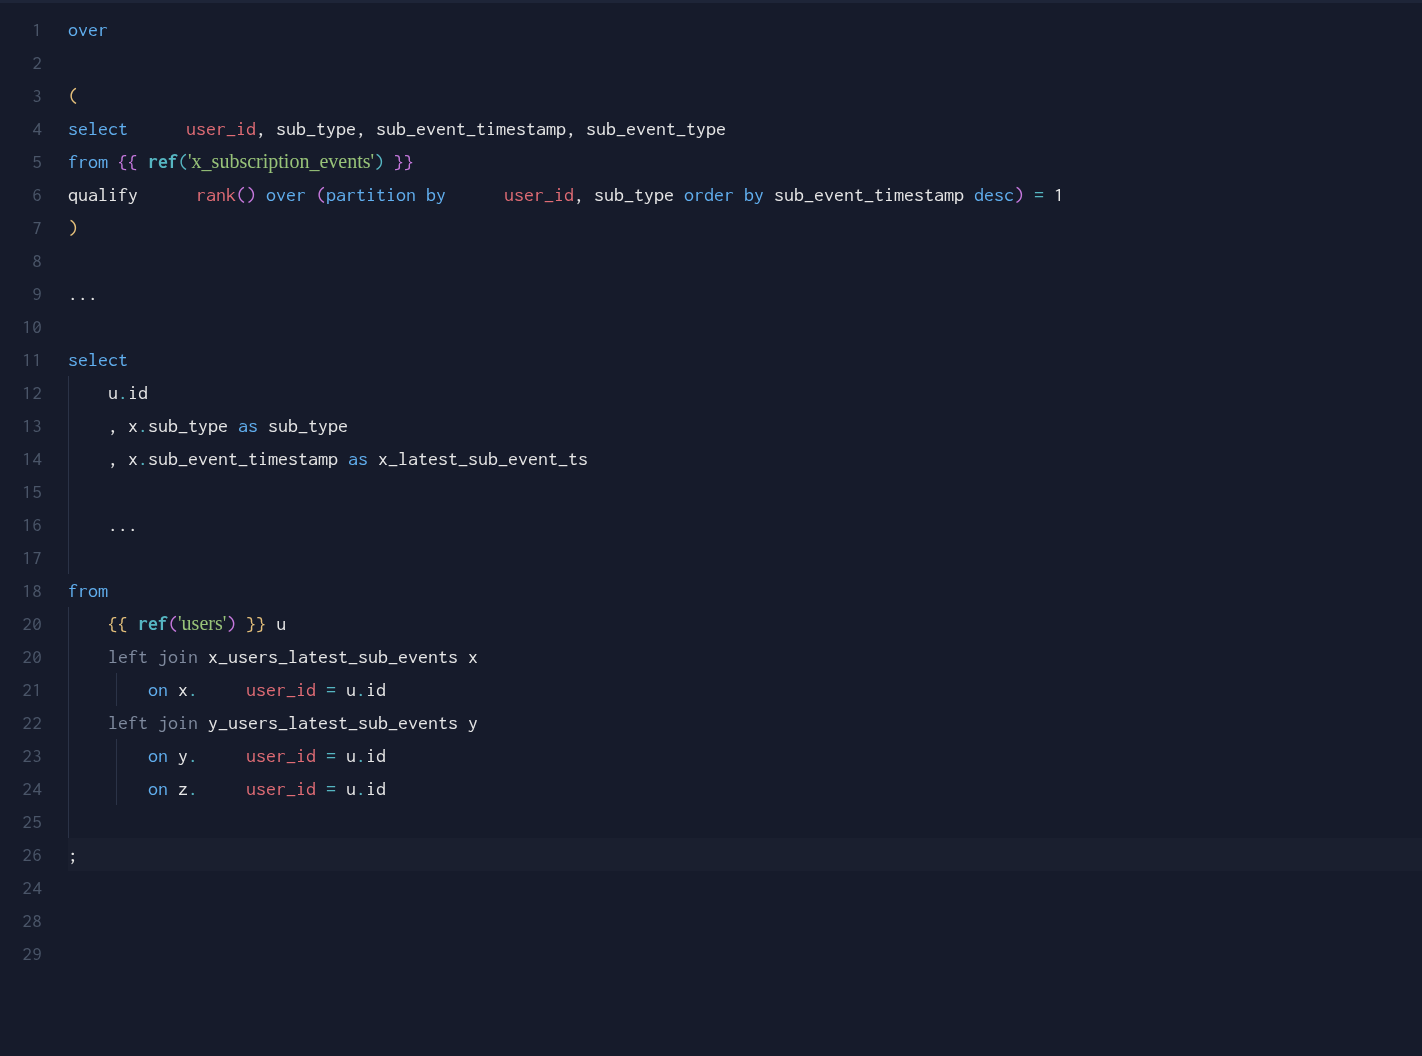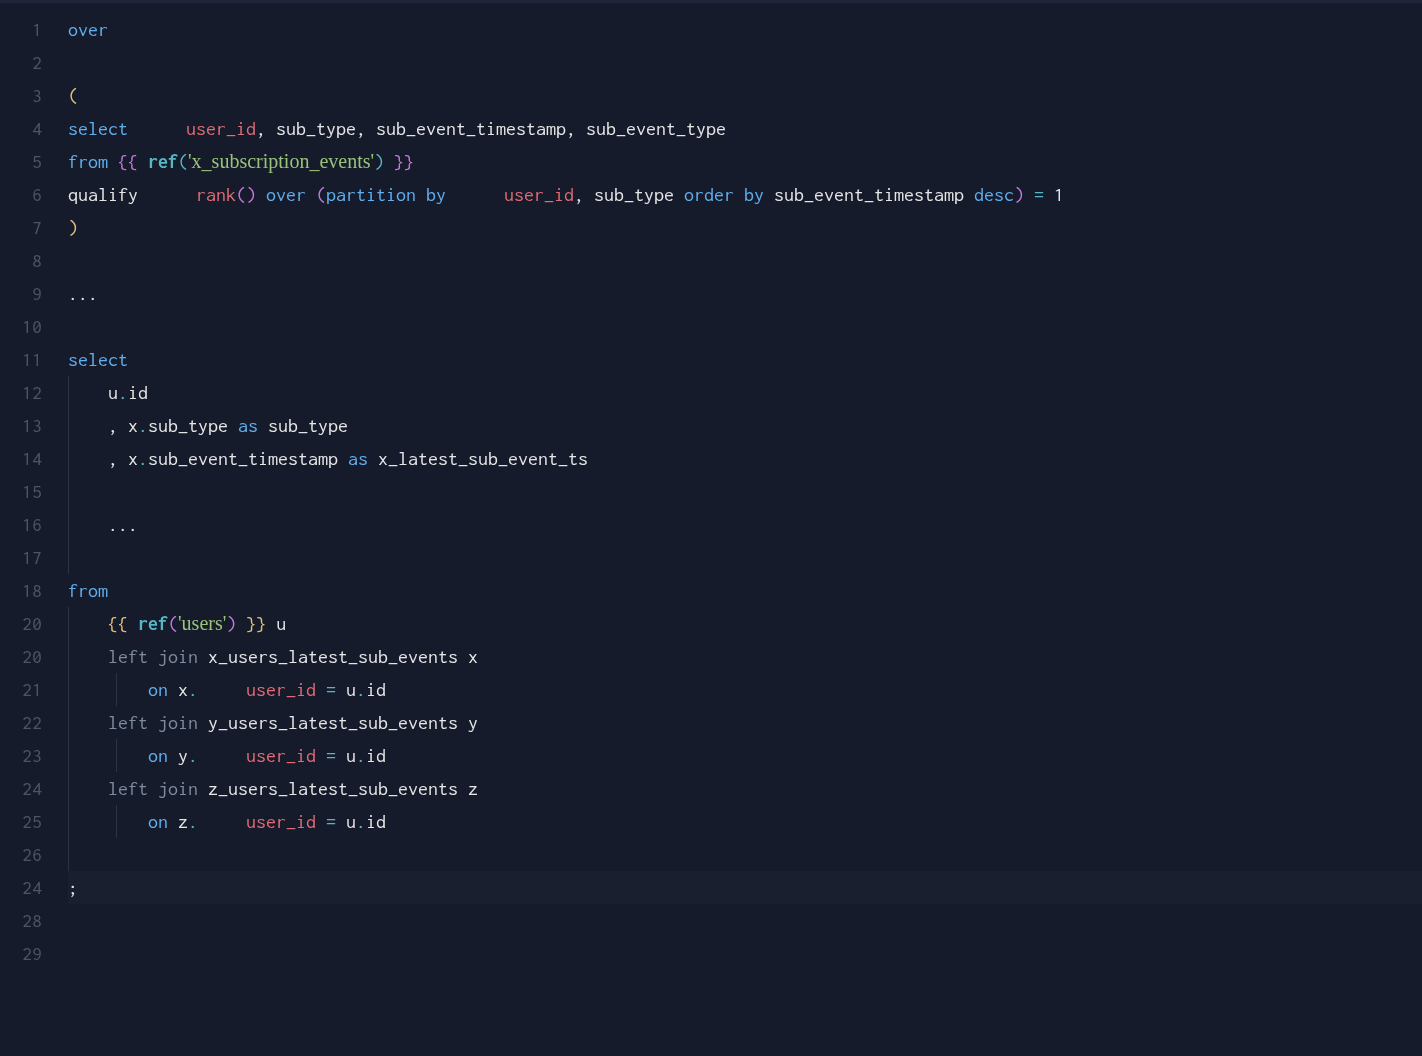--- a/index.html
+++ b/index.html
@@ -118,18 +118,17 @@
       <div class="line"><span class="guide" style="left: 0px;"></span><span class="plain">    , x</span><span class="op">.</span><span class="plain">sub_event_timestamp </span><span class="kw">as</span><span class="plain"> x_latest_sub_event_ts</span></div>
       <div class="line"><span class="guide" style="left: 0px;"></span></div>
       <div class="line"><span class="guide" style="left: 0px;"></span><span class="plain">    ...</span></div>
       <div class="line"><span class="guide" style="left: 0px;"></span></div>
       <div class="line"><span class="kw">from</span></div>
       <div class="line"><span class="guide" style="left: 0px;"></span><span class="plain">    </span><span class="paren-y">{{</span><span class="plain"> </span><span class="fn">ref</span><span class="paren-m">(</span><span class="str">'users'</span><span class="paren-m">)</span><span class="plain"> </span><span class="paren-y">}}</span><span class="plain"> u</span></div>
       <div class="line"><span class="guide" style="left: 0px;"></span><span class="plain">    </span><span class="dim">left join</span><span class="plain"> x_users_latest_sub_events x</span></div>
       <div class="line"><span class="guide" style="left: 0px;"></span><span class="guide" style="left: 48px;"></span><span class="plain">        </span><span class="kw">on</span><span class="plain"> x</span><span class="op">.</span><span class="id">user_id</span><span class="plain"> </span><span class="op">=</span><span class="plain"> u</span><span class="op">.</span><span class="plain">id</span></div>
       <div class="line"><span class="guide" style="left: 0px;"></span><span class="plain">    </span><span class="dim">left join</span><span class="plain"> y_users_latest_sub_events y</span></div>
       <div class="line"><span class="guide" style="left: 0px;"></span><span class="guide" style="left: 48px;"></span><span class="plain">        </span><span class="kw">on</span><span class="plain"> y</span><span class="op">.</span><span class="id">user_id</span><span class="plain"> </span><span class="op">=</span><span class="plain"> u</span><span class="op">.</span><span class="plain">id</span></div>
-      <div class="line"><span class="guide" style="left: 0px;"></span><span class="plain">    </span><span class="dim">left join</span><span class="plain"> z_users_latest_sub_events z</span></div>
       <div class="line"><span class="guide" style="left: 0px;"></span><span class="guide" style="left: 48px;"></span><span class="plain">        </span><span class="kw">on</span><span class="plain"> z</span><span class="op">.</span><span class="id">user_id</span><span class="plain"> </span><span class="op">=</span><span class="plain"> u</span><span class="op">.</span><span class="plain">id</span></div>
       <div class="line"><span class="guide" style="left: 0px;"></span></div>
       <div class="line hl"><span class="plain">;</span></div>
     </div>
 </div>
 
 </body></html>

